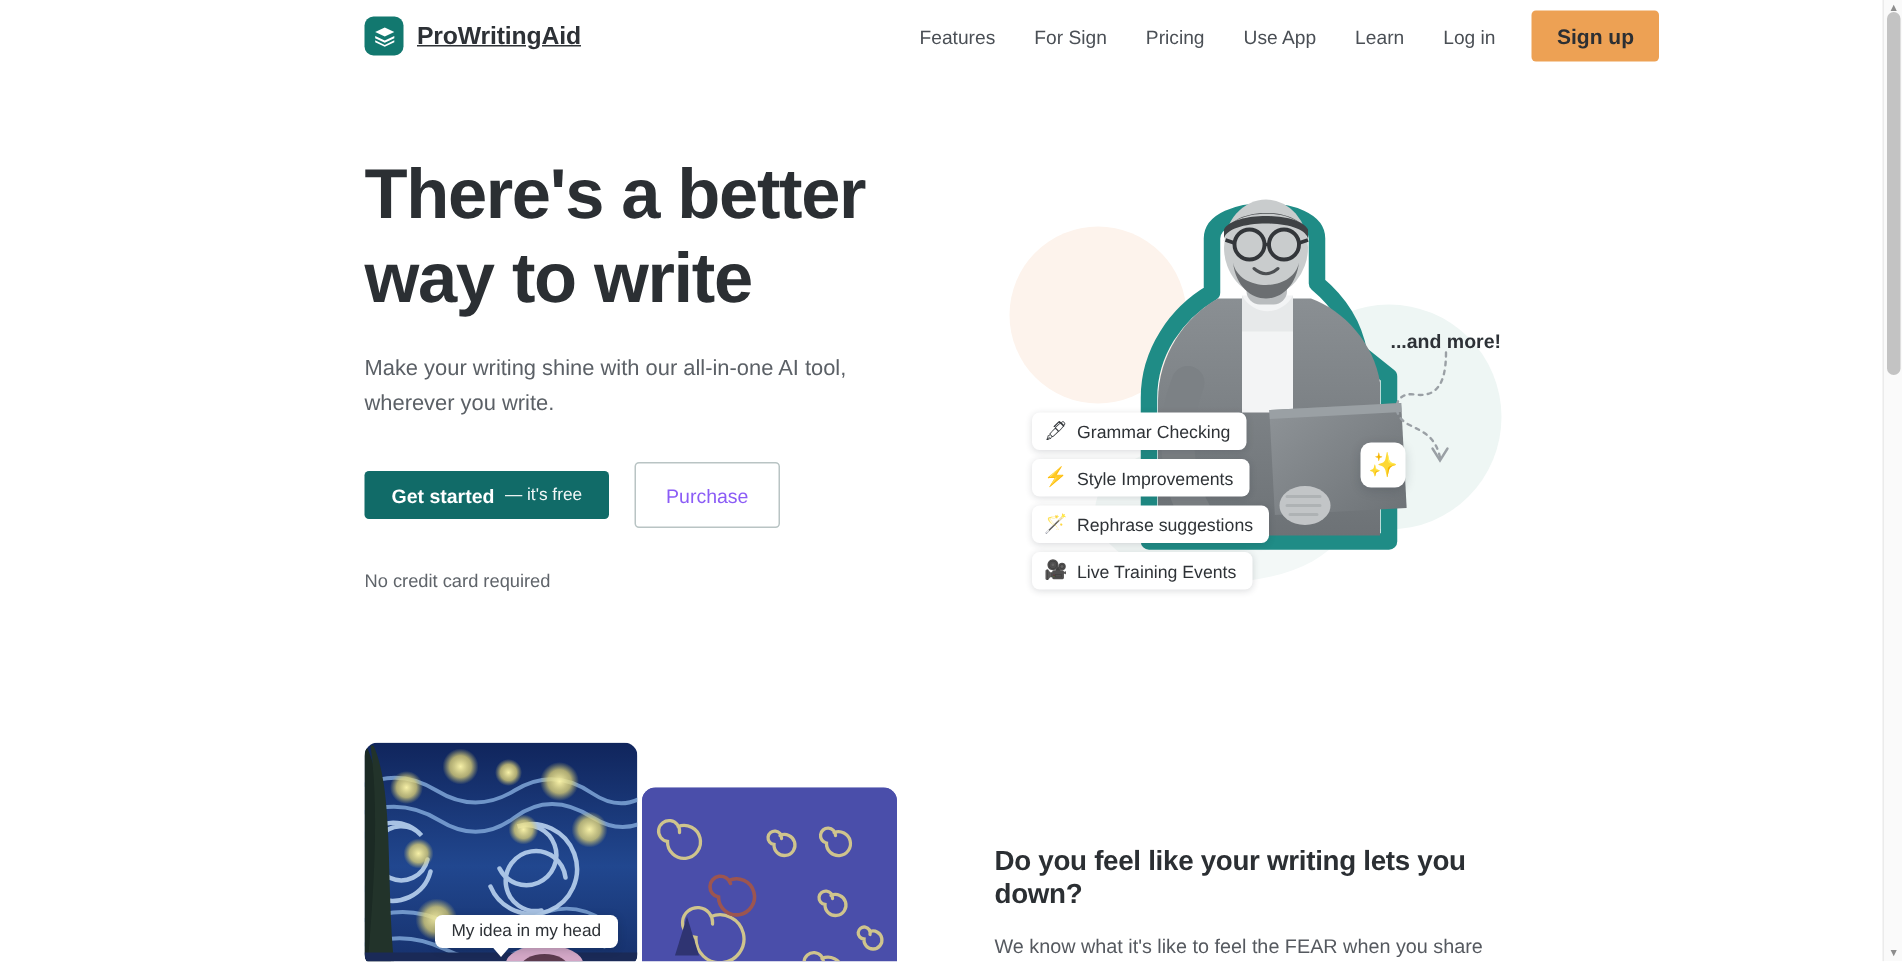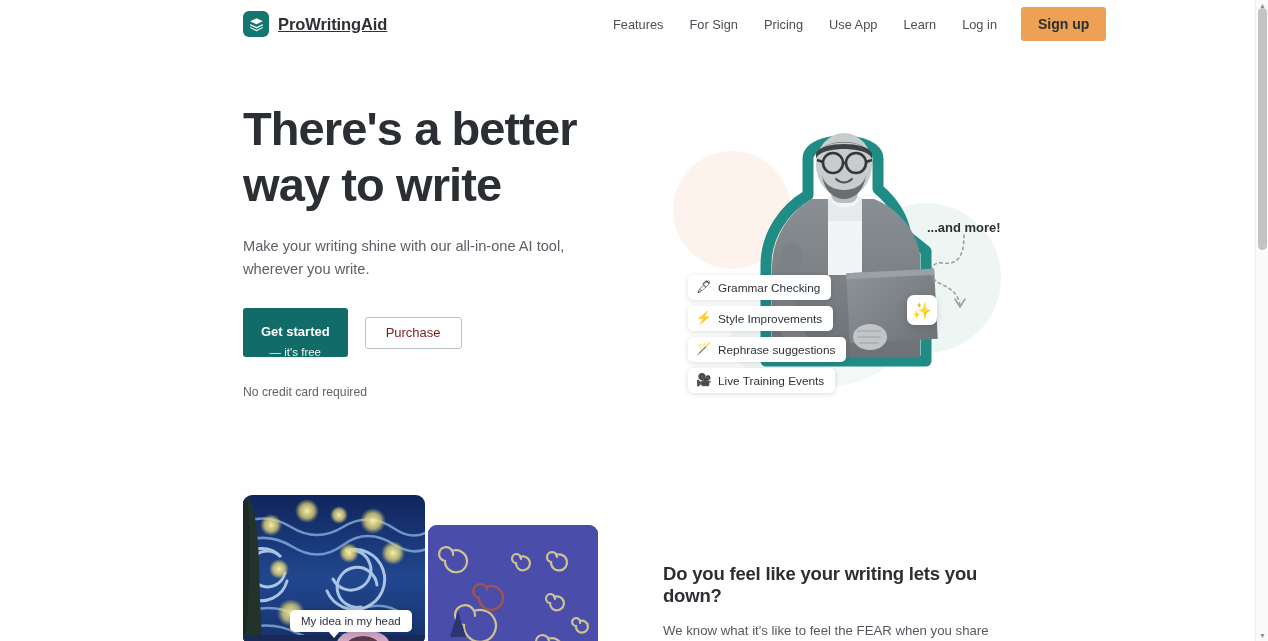--- a/index.html
+++ b/index.html
@@ -106,36 +106,35 @@
   }
   .hero-actions {
     margin-top: 27px;
     display: flex; align-items: center; gap: 17px;
   }
   .btn-primary {
     background: #116b68;
     color: #ffffff;
     border: none;
     border-radius: 3px;
-    padding: 16px 18px;
-    height: 49px;
+    padding: 4px 18px;
+    height: 32px;
     display: inline-flex; align-items: center; gap: 7px;
     cursor: pointer;
     font-family: "Liberation Sans", sans-serif;
-    flex-direction: column;
   }
   .btn-primary .lbl { font-size: 13px; font-weight: 700; }
   .btn-primary .sub { font-size: 11.5px; font-weight: 400; opacity: .95; }
   .btn-secondary {
     background: #ffffff;
-    color: #7f1d1d;
+    color: #8b5cf6;
     border: 1px solid #b9c4c4;
     border-radius: 3px;
     padding: 0 20px;
-    height: 32px;
+    height: 44px;
     font-size: 13px;
     cursor: pointer;
     font-family: "Liberation Sans", sans-serif;
   }
   .hero-note {
     margin-top: 28px;
     font-size: 12.2px;
     color: #5f646a;
   }
 

